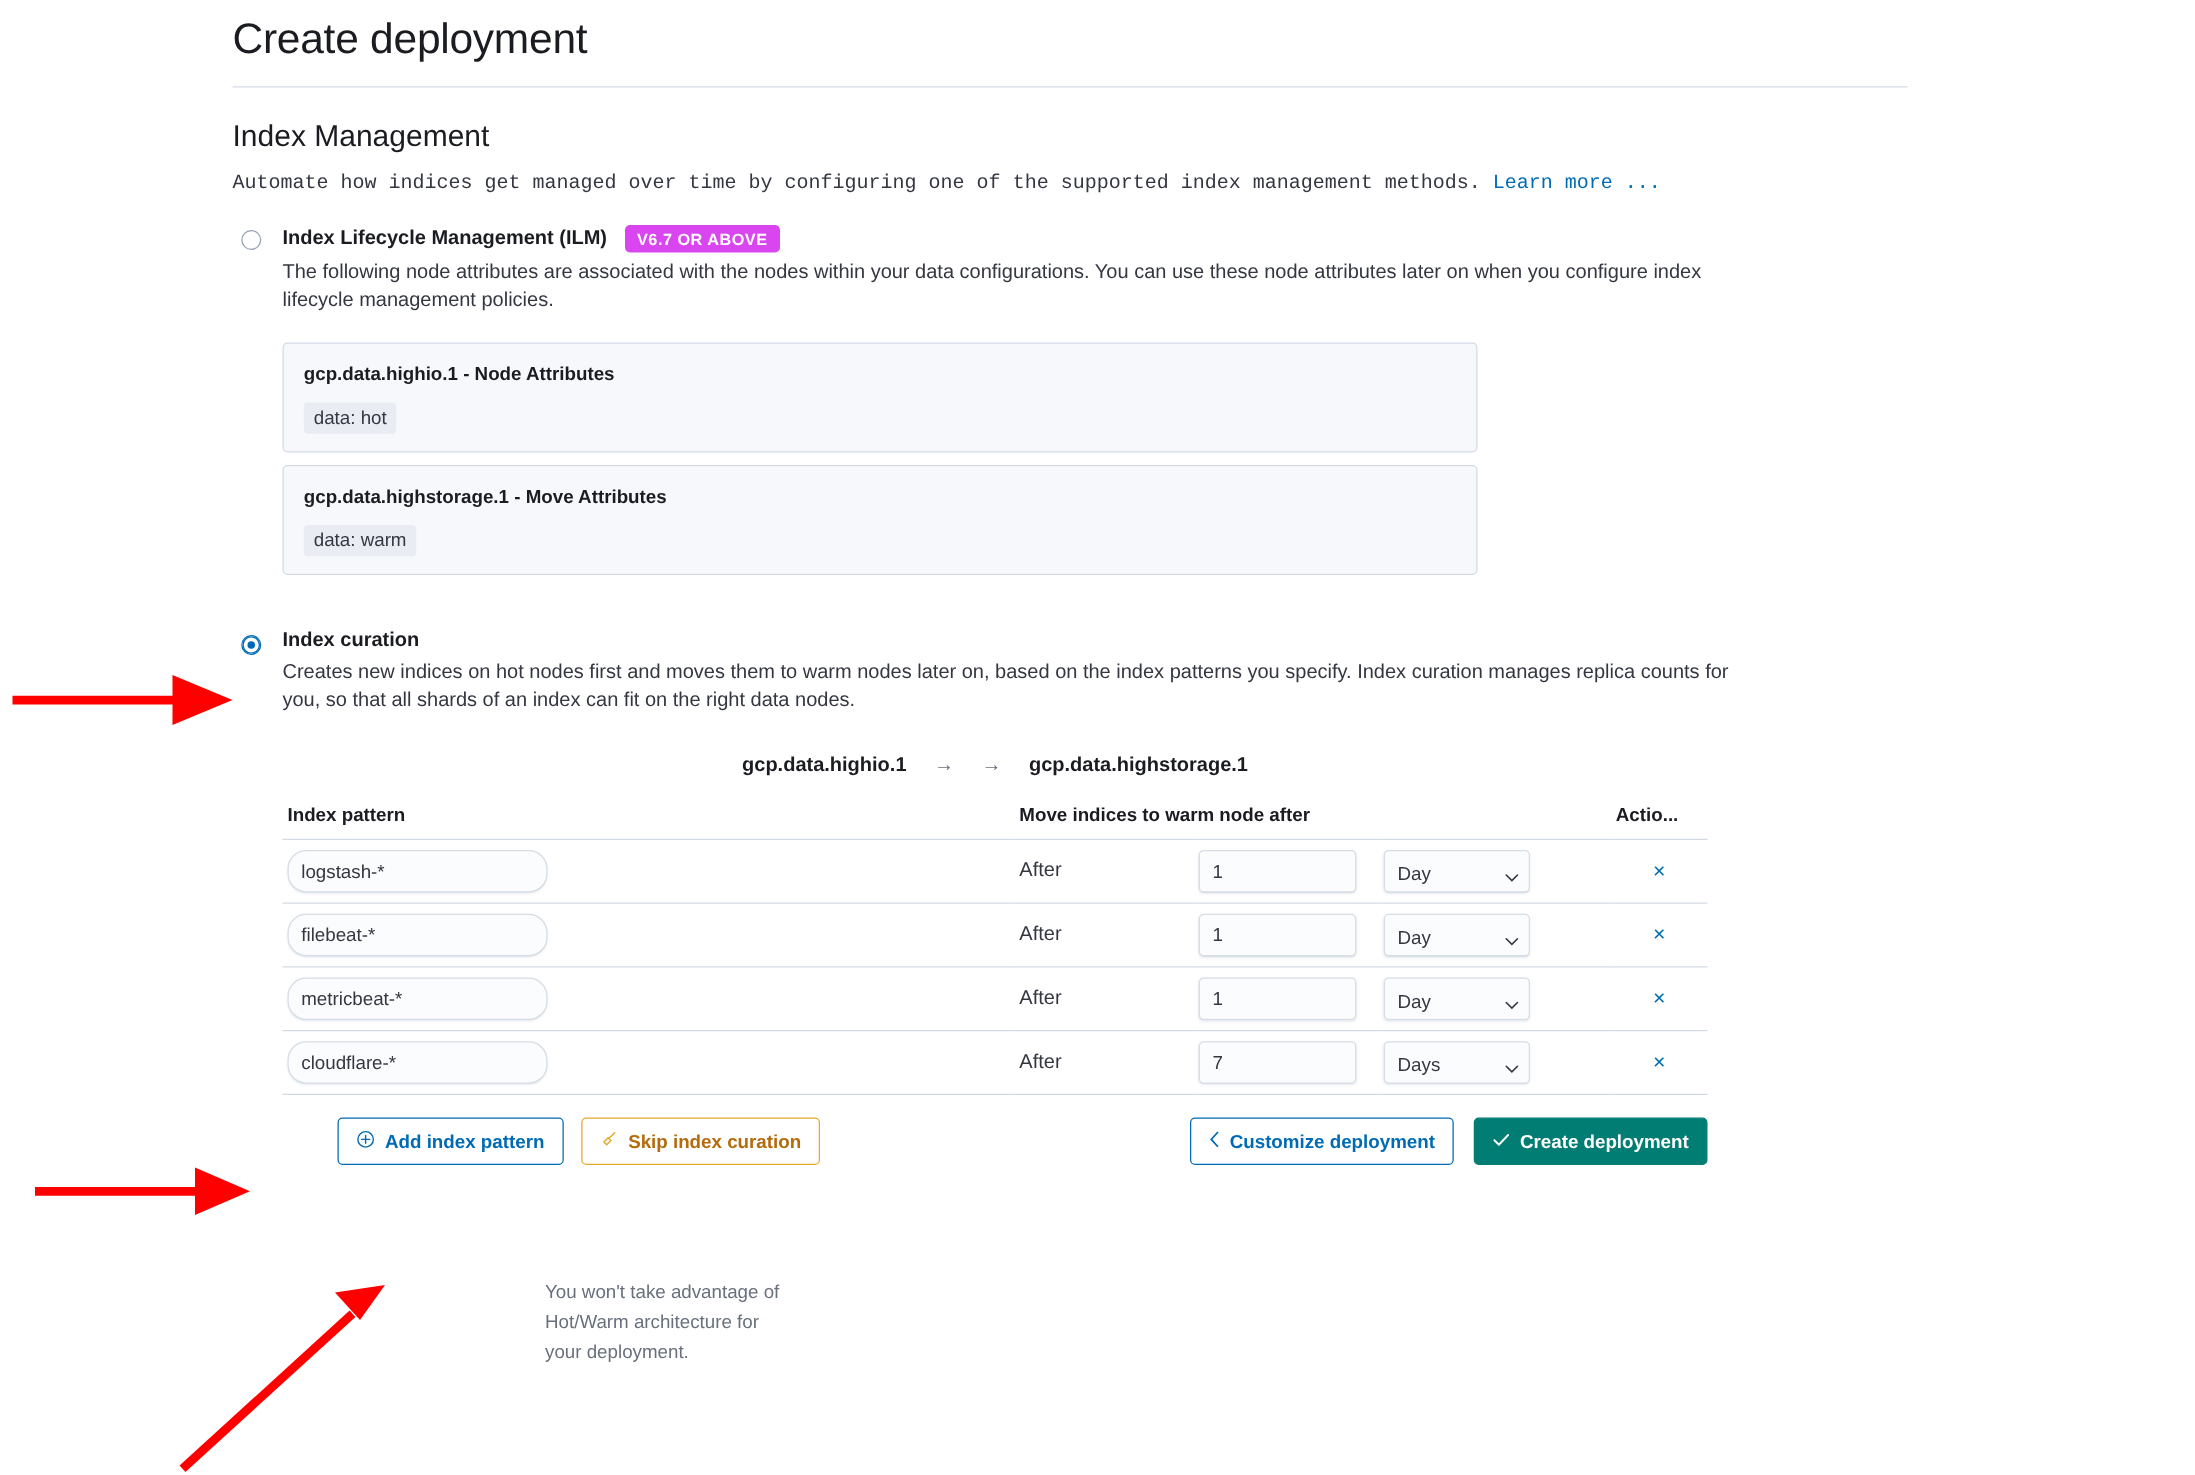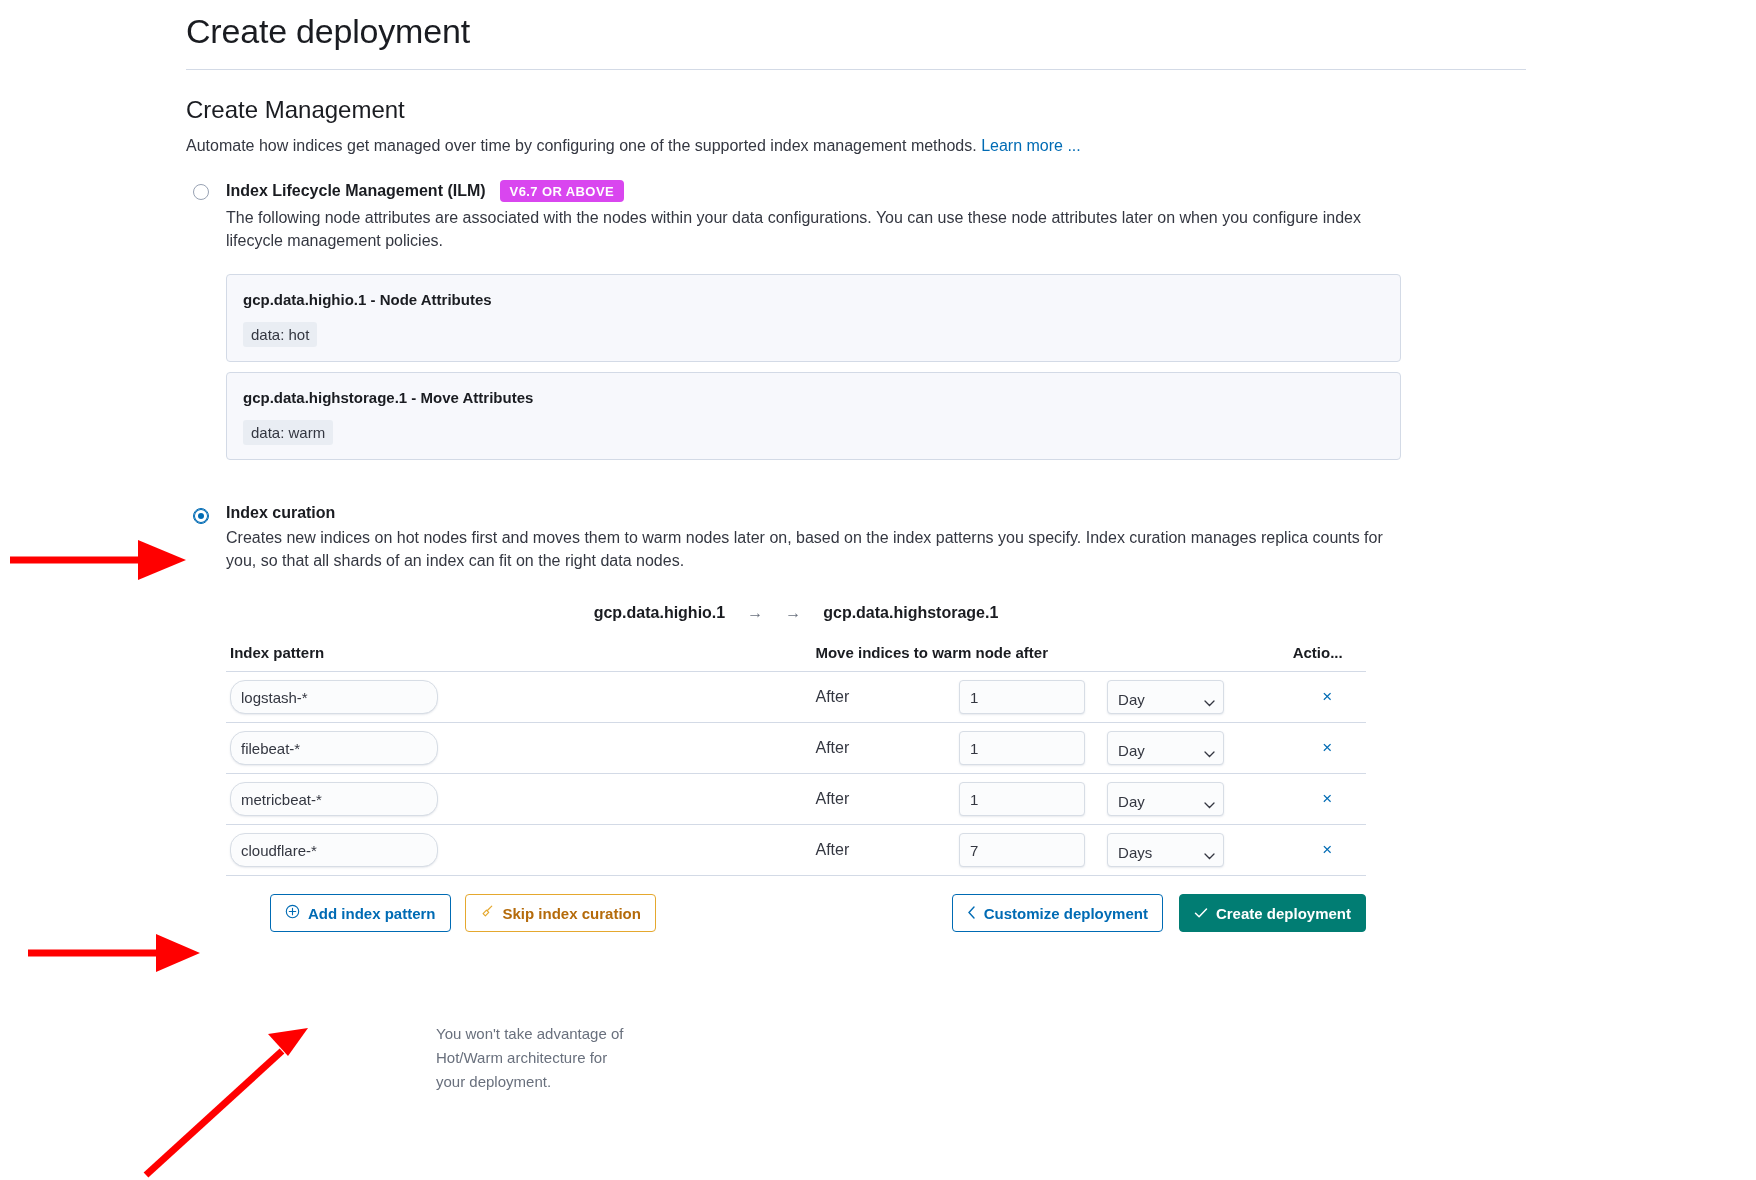--- a/index.html
+++ b/index.html
@@ -37,20 +37,21 @@
     font-size: 24px;
     font-weight: 400;
     color: #1a1c21;
     margin: 0 0 10px 0;
   }
   .section-desc {
     font-size: 16px;
     line-height: 24px;
     color: #343741;
     margin: 0 0 22px 0;
+    font-family: Liberation Mono, monospace;
   }
   a.link { color: #006bb4; text-decoration: none; }
 
   
   .option {
     position: relative;
     padding-left: 40px;
     margin-bottom: 8px;
   }
   .radio {
@@ -103,21 +104,21 @@
   }
 
   
   .panels { margin: 22px 0 6px 0; }
   .panel {
     border: 1px solid #d3dae6;
     background: #f7f8fc;
     border-radius: 4px;
     padding: 16px 16px 14px 16px;
     margin-bottom: 10px;
-    width: 1175px;
+    width: 956px;
   }
   .panel-title {
     font-size: 15px;
     font-weight: bold;
     color: #1a1c21;
     margin-bottom: 14px;
   }
   .attr-pill {
     display: inline-block;
     background: #e9edf3;
@@ -290,21 +291,21 @@
 </style>
 </head>
 <body>
 
 <div class="page">
   <div class="content">
 
     <h1 class="page-title">Create deployment</h1>
     <div class="title-rule"></div>
 
-    <h2 class="section-title">Create Management</h2>
+    <h2 class="section-title">Index Management</h2>
     <p class="section-desc">
       <span>Automate how indices get managed over time by configuring one of the supported index management methods.</span>
       <a class="link" href="#">Learn more ...</a>
     </p>
 
     <div class="option">
       <span class="radio"></span>
       <div class="option-head">
         <span class="option-label">Index Lifecycle Management (ILM)</span>
         <span class="badge">V6.7 OR ABOVE</span>

